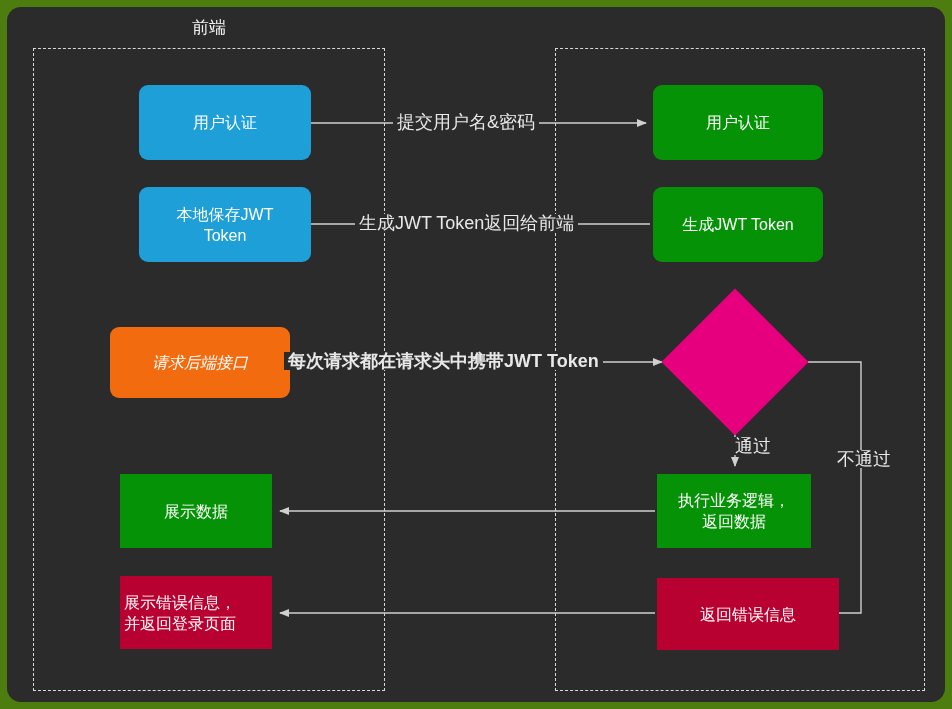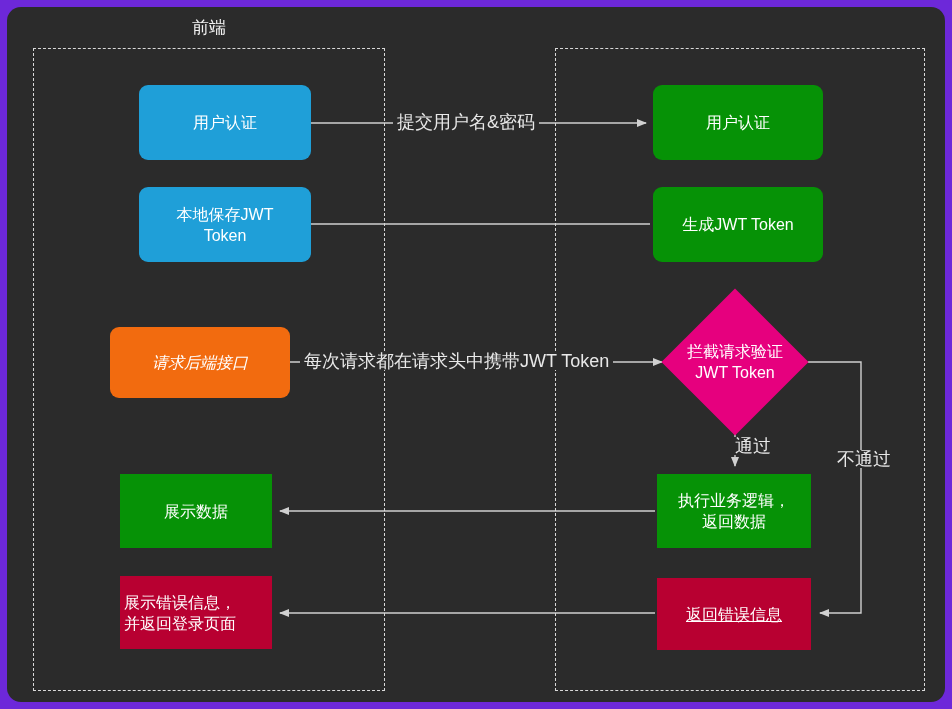--- a/index.html
+++ b/index.html
@@ -11,21 +11,21 @@
   body {
     width: 952px;
     height: 709px;
     overflow: hidden;
     font-family: "Liberation Sans", "DejaVu Sans", sans-serif;
   }
   #canvas {
     position: relative;
     width: 952px;
     height: 709px;
-    background: #6d28d9;
+    background: #4d7c0f;
   }
   .panel {
     position: absolute;
     left: 7px;
     top: 7px;
     width: 938px;
     height: 695px;
     background: #2b2b2b;
     border-radius: 14px;
   }
@@ -150,30 +150,29 @@
 
   <div class="node crimson" style="left:120px; top:576px; width:152px; height:73px; justify-content:flex-start; padding-left:4px; text-align:left;">展示错误信息，
 并返回登录页面</div>
 
   <div class="node green" style="left:653px; top:85px; width:170px; height:75px;">用户认证</div>
 
   <div class="node green" style="left:653px; top:187px; width:170px; height:75px;">生成JWT Token</div>
 
   <div class="diamond-wrap" style="left:683px; top:310px; width:104px; height:104px;">
     <div class="diamond-shape"></div>
-    <div class="diamond-label">拦截请求验证
-JWT Token</div>
   </div>
 
   <div class="node greensq" style="left:657px; top:474px; width:154px; height:74px;">执行业务逻辑，
 返回数据</div>
 
-  <div class="node crimson" style="left:657px; top:578px; width:154px; height:72px;text-decoration:underline;">返回错误信息</div>
+  <div class="node crimson" style="left:657px; top:578px; width:182px; height:72px;">返回错误信息</div>
 
   <div class="edge-label" style="left:393px; top:113px;">提交用户名&amp;密码</div>
 
+  <div class="edge-label" style="left:355px; top:214px;">生成JWT Token返回给前端</div>
 
-  <div class="edge-label" style="left:300px; top:352px;">每次请求都在请求头中携带JWT Token</div>
+  <div class="edge-label" style="left:284px; top:352px;font-weight:bold;">每次请求都在请求头中携带JWT Token</div>
 
   <div class="edge-label" style="left:731px; top:437px;">通过</div>
 
   <div class="edge-label" style="left:833px; top:450px;">不通过</div>
 </div>
 
 </body></html>

